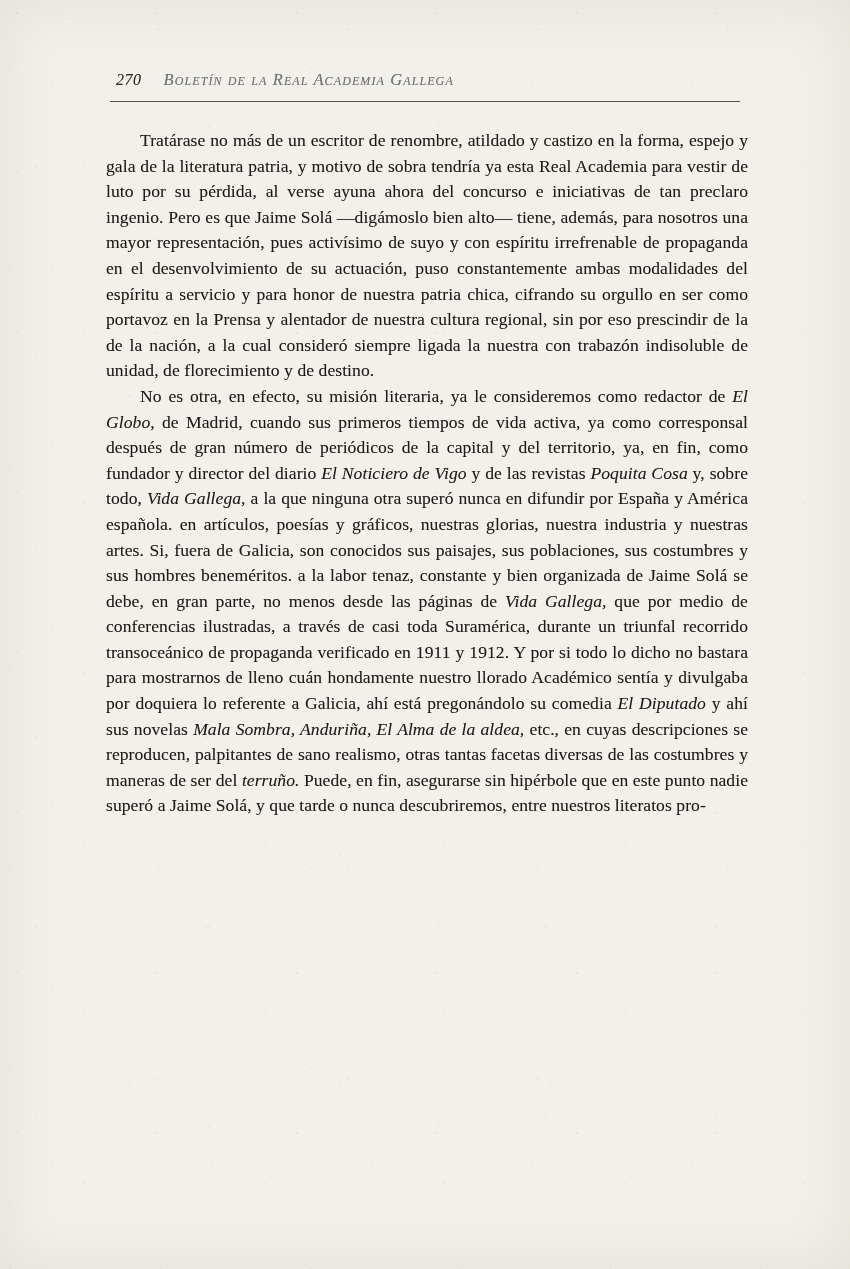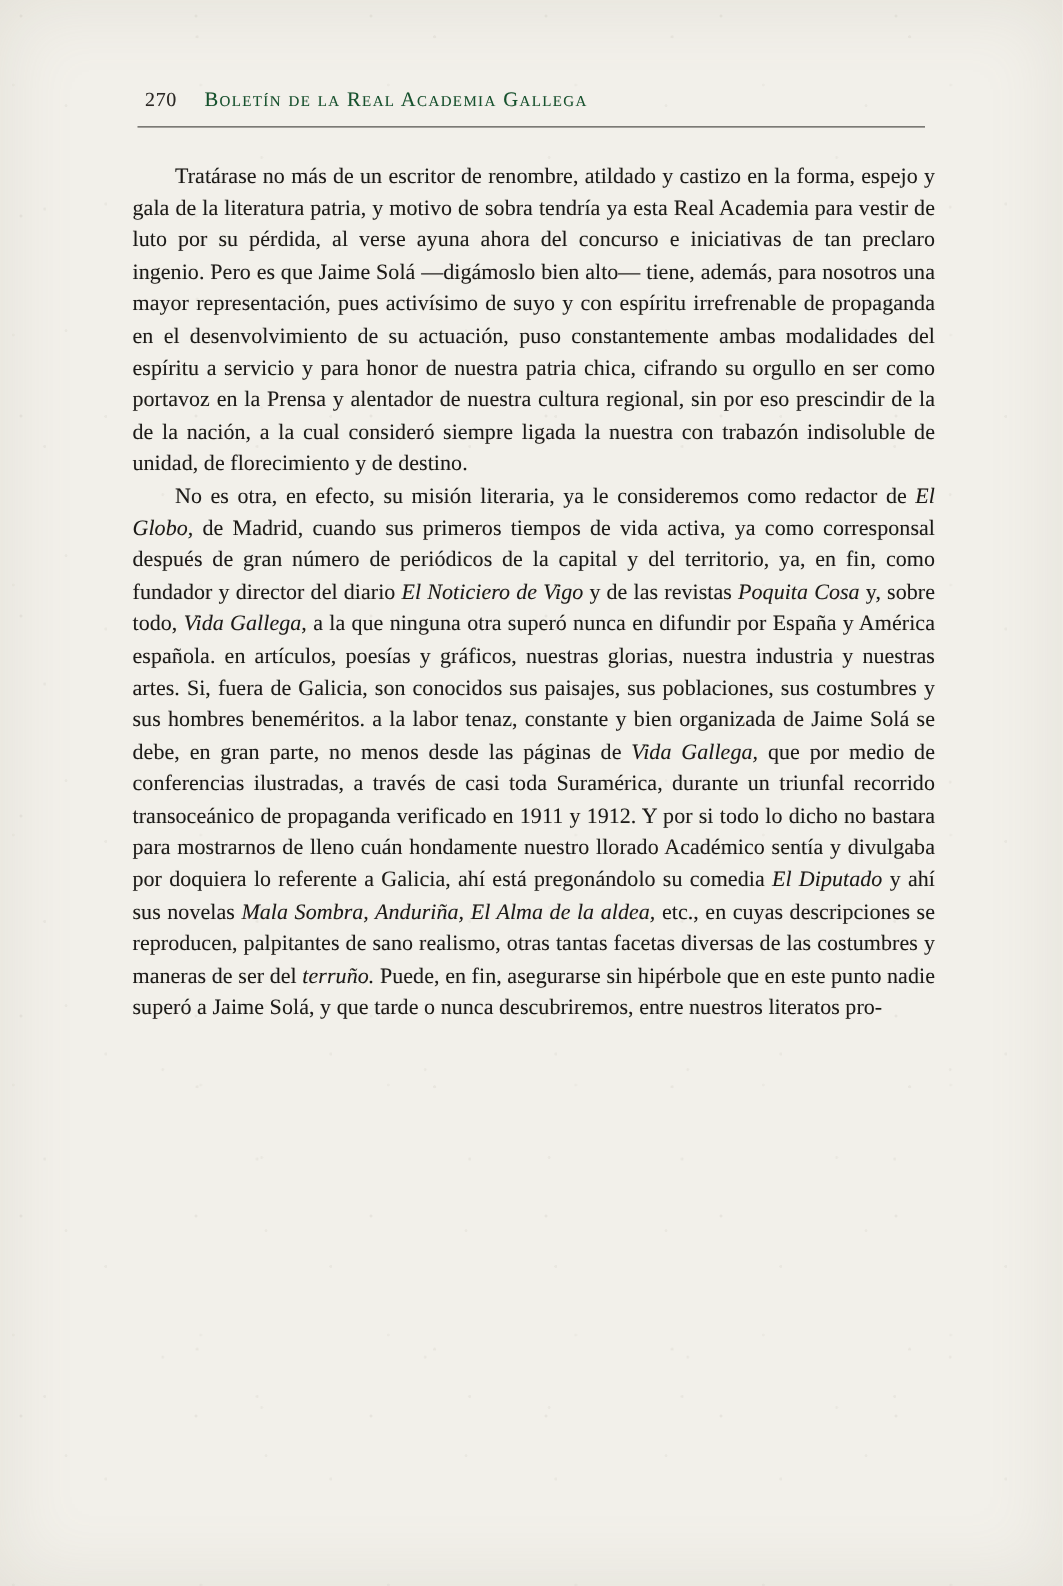--- a/index.html
+++ b/index.html
@@ -40,31 +40,32 @@
     box-sizing: border-box;
     padding: 70px 88px 60px 88px;
   }
   .page-header {
     display: flex;
     align-items: baseline;
     justify-content: flex-start;
     gap: 22px;
     padding-left: 28px;
     margin-bottom: 11px;
+    font-style: italic;
   }
   .folio {
     font-size: 16px;
     letter-spacing: 0.5px;
     color: #2a2724;
     font-family: "Liberation Serif", serif;
   }
   .running-head {
     font-size: 16.5px;
     letter-spacing: 1.1px;
-    color: #14532d;
+    color: #737373;
     font-variant: small-caps;
     text-transform: none;
     white-space: nowrap;
     font-family: "Liberation Serif", serif;
   }
   .rule {
     height: 1px;
     background: #3a3732;
     margin: 4px 22px 26px 22px;
     opacity: 0.85;

